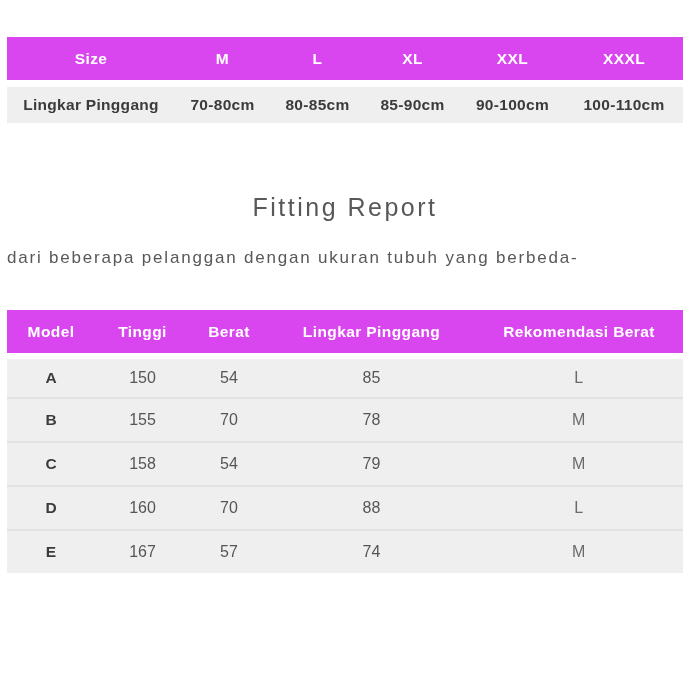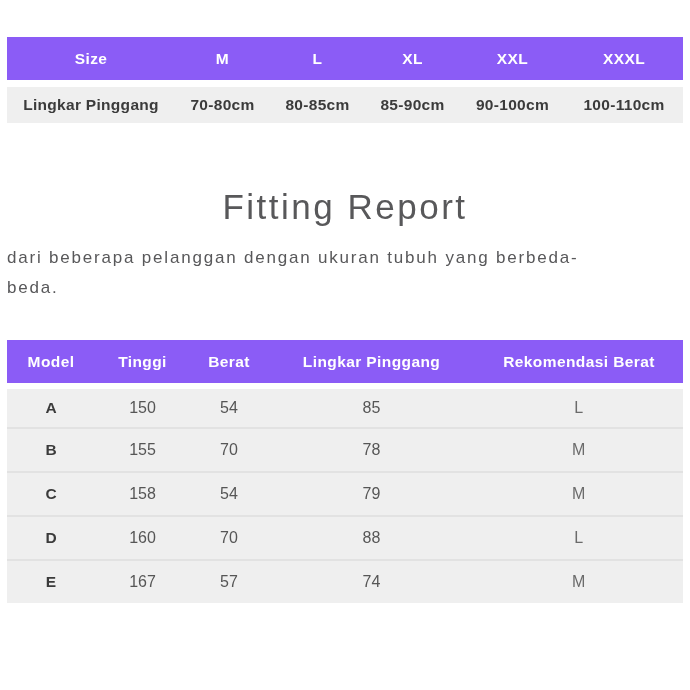--- a/index.html
+++ b/index.html
@@ -12,21 +12,21 @@
   }
   .page { padding: 37px 7px 0 7px; }
 
   table {
     border-collapse: separate;
     border-spacing: 0;
     table-layout: fixed;
     width: 676px;
   }
   th {
-    background: #8b5cf6;
+    background: #d946ef;
     color: #ffffff;
     font-weight: 700;
     font-size: 15.5px;
     height: 43px;
     text-align: center;
     letter-spacing: 0.4px;
     padding: 0;
   }
   td {
     background: #efefef;
@@ -42,21 +42,21 @@
     font-size: 15.5px;
     font-weight: 700;
     color: #3b3b3b;
     letter-spacing: 0.3px;
   }
 
   
   .title {
     margin: 68px 0 0 0;
     text-align: center;
-    font-size: 35px;
+    font-size: 25px;
     line-height: 32px;
     font-weight: 300;
     color: #58585a;
     letter-spacing: 2.5px;
   }
   .desc {
     margin: 20px 0 0 0;
     font-size: 17px;
     line-height: 30px;
     font-weight: 300;
@@ -114,21 +114,20 @@
         <td>90-100cm</td>
         <td>100-110cm</td>
       </tr>
     </tbody>
   </table>
 
   <h1 class="title">Fitting Report</h1>
 
   <p class="desc">
     <span>dari beberapa pelanggan dengan ukuran tubuh yang berbeda-</span>
-    <span>beda.</span>
   </p>
 
   <table class="fitting">
     <colgroup>
       <col style="width:88px">
         <col style="width:95px">
         <col style="width:78px">
       <col style="width:207px">
         <col style="width:208px">
     </colgroup>

